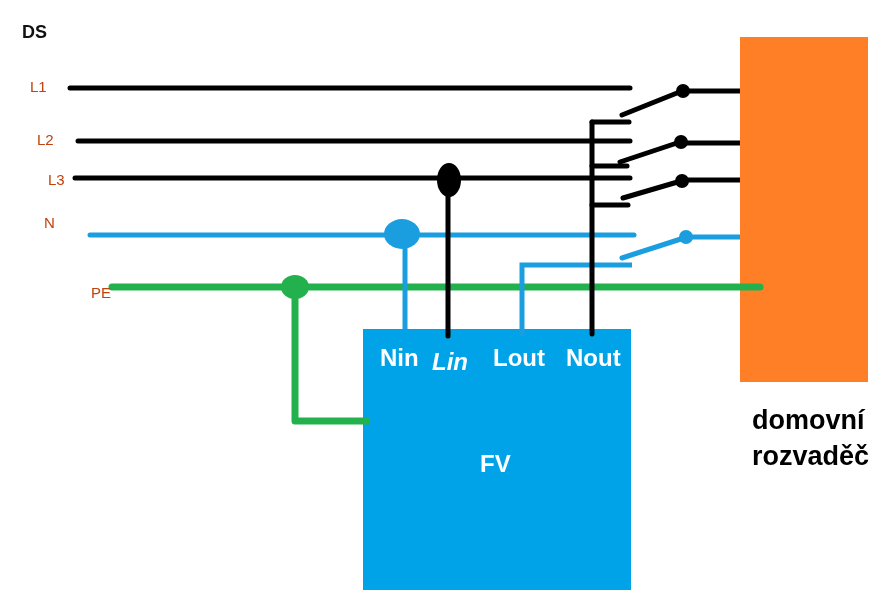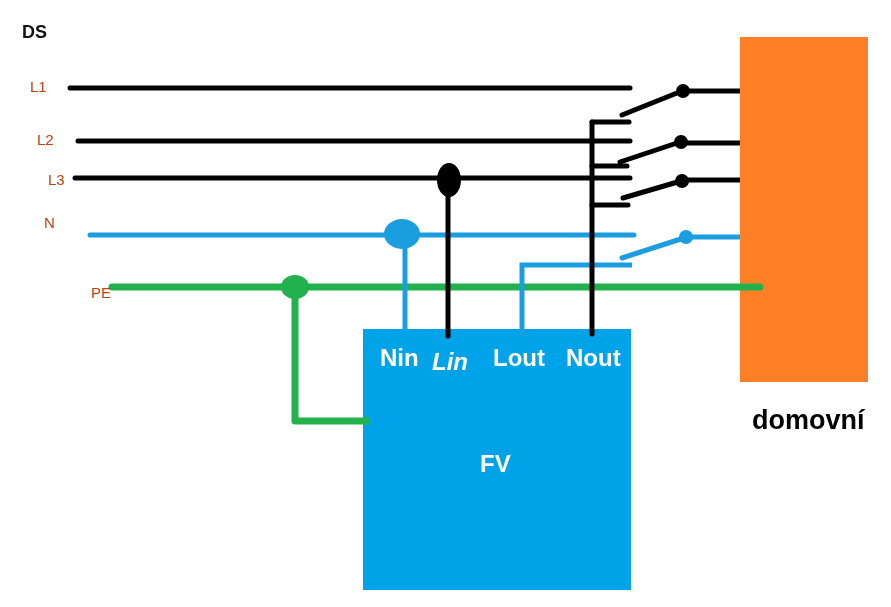--- a/index.html
+++ b/index.html
@@ -71,13 +71,14 @@
 <div class="lbl" style="left:47px;top:284px;margin-left:44px;">PE</div>
 
 <div class="fvlbl" style="left:380px;top:344px;">Nin</div>
 <div class="fvlbl" style="left:432px;top:348px;font-style:italic;">Lin</div>
 <div class="fvlbl" style="left:493px;top:344px;">Lout</div>
 <div class="fvlbl" style="left:566px;top:344px;">Nout</div>
 <div class="fvlbl" style="left:480px;top:450px;">FV</div>
 
 <div class="boardlbl">
   <div>domovní</div>
+  <div>rozvaděč</div>
 </div>
 
 </body></html>

